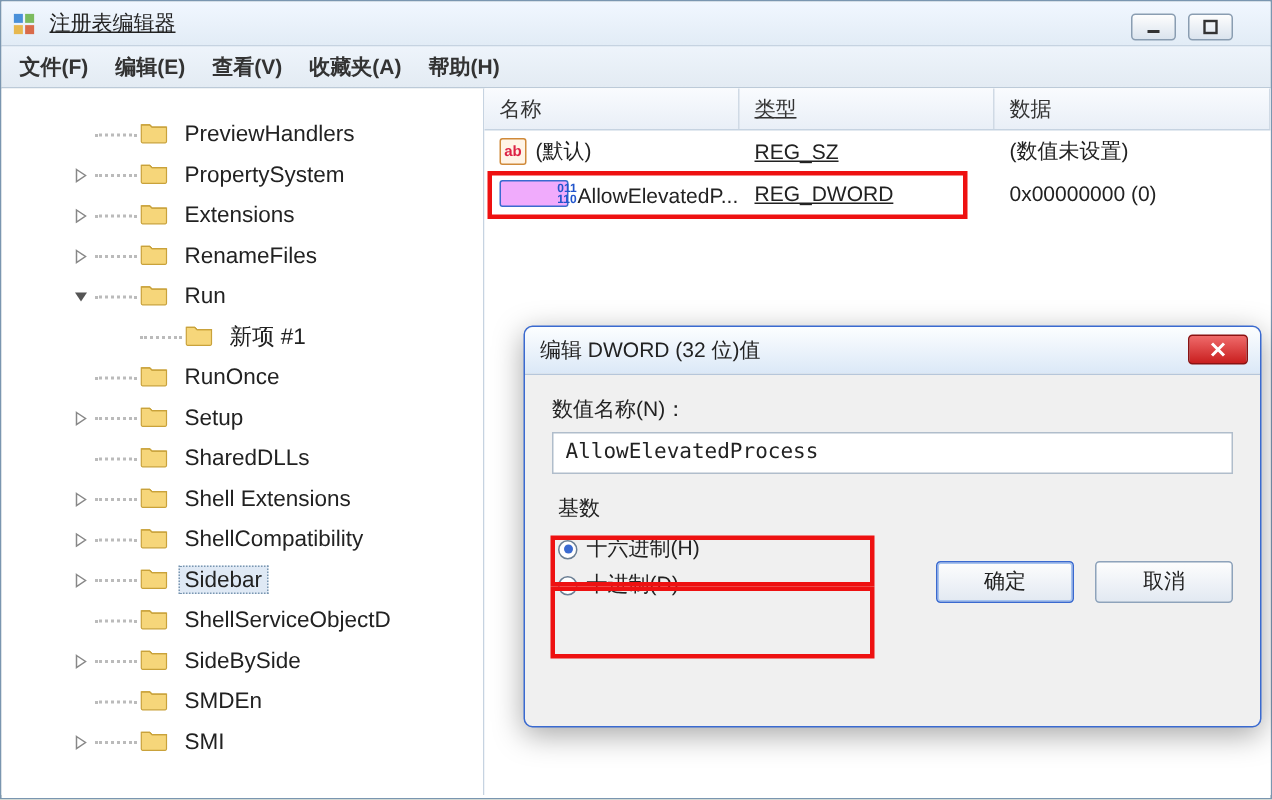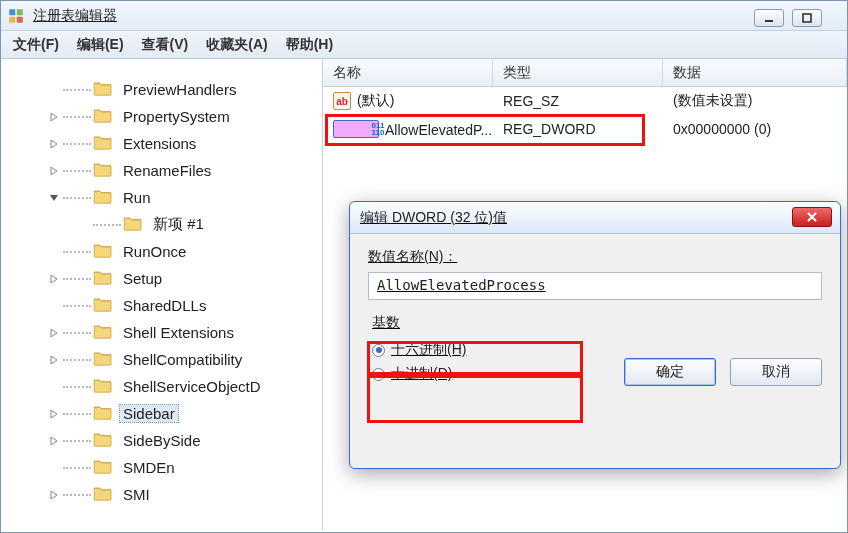--- a/index.html
+++ b/index.html
@@ -29,40 +29,40 @@
   .tree-dots { width:28px; height:2px; border-top:2px dotted #bbb; margin-right:2px; }
   .folder-icon { width:20px; height:16px; margin-right:6px; }
   .tree-indent { display:inline-block; }
   .tree-row.selected .tree-label { background:#dfe9f5; border:1px dotted #7a96b0; padding:0 3px; }
   .tree-row .tree-label { padding:0 4px; }
 
   
   .list-header { display:flex; height:28px; border-bottom:1px solid #c6d3e1; background:linear-gradient(#f9fbfe,#e9eff7); font-size:14px; color:#333; }
   .list-header div { padding:5px 10px; border-right:1px solid #d0dae5; }
   .col-name { width:170px; }
-  .col-type { width:170px; }
+  .col-type { width:170px;text-decoration:underline; }
   .col-data { flex:1; }
 
   .list-body { font-size:14px; color:#222; }
   .list-row { display:flex; height:28px; align-items:center; }
   .list-row .cell { padding:0 10px; display:flex; align-items:flex-end; gap:6px; }
   .list-row .col-name { width:170px; }
   .list-row .col-type { width:170px; }
   .list-row .col-data { flex:1; }
 
   .ic-ab { width:18px; height:18px; border:1px solid #d08a3a; border-radius:2px; display:flex; align-items:center; justify-content:center; font-size:10px; font-weight:bold; color:#d24; background:#fff4e6; }
   .ic-hex { width:18px; height:18px; border:1px solid #3a6ad0; border-radius:2px; display:flex; align-items:center; justify-content:center; font-size:8px; font-weight:bold; color:#2255cc; background:#f0abfc; line-height:7px; text-align:center;padding-left:44px; }
 
   .red-box { position:absolute; border:3px solid #e11; pointer-events:none; }
   #rb-row { left:2px; top:55px; width:320px; height:32px; }
   #rb-label { left:17px; top:107px; width:216px; height:34px; }
   #rb-input { left:17px; top:141px; width:216px; height:48px; }
 
   
-  .dialog { position:absolute; left:348px; top:200px; width:492px; height:268px; background:#f0f0f0; border:1px solid #3a6ad0; border-radius:6px; box-shadow:0 5px 20px rgba(0,0,0,.35);text-decoration:underline; }
+  .dialog { position:absolute; left:348px; top:216px; width:492px; height:268px; background:#f0f0f0; border:1px solid #3a6ad0; border-radius:6px; box-shadow:0 5px 20px rgba(0,0,0,.35); }
   .dlg-title { height:32px; background:linear-gradient(#fcfeff,#dbe8f7); border-bottom:1px solid #b6c6da; border-radius:6px 6px 0 0; display:flex; align-items:center; padding:0 10px; font-size:14px; color:#222; position:relative; }
   .dlg-close { position:absolute; right:8px; top:5px; width:40px; height:20px; background:linear-gradient(#ef6a6a,#c91f1f); border:1px solid #8a1212; border-radius:3px; display:flex; align-items:center; justify-content:center; cursor:pointer; }
   .dlg-close svg { width:12px; height:12px; }
   .dlg-body { padding:10px 18px 12px 18px; font-size:14px; color:#222; position:relative; }
   .field-label { margin:4px 0 6px 0; }
   .ro-field { width:454px; height:28px; border:1px solid #b0bdcb; background:#fff; padding:4px 8px; font-family:Consolas,monospace; font-size:14px; color:#222; }
   .val-row { display:flex; gap:40px; margin-top:14px; }
   .val-col { }
   .val-input { width:196px; height:28px; border:1px solid #8ea3bb; background:#fff; padding:2px 6px; font-family:Consolas,monospace; font-size:16px; color:#111; }
   .val-input .sel { background:#2f62c9; color:#fff; padding:0 2px; }
@@ -246,43 +246,43 @@
                 <path d="M2 1 L8 5 L2 9 Z" fill="#fff" stroke="#888"></path>
               </svg>
             </span>
             <span class="tree-dots"></span>
             <span><svg class="folder-icon" viewBox="0 0 24 20">
                 <path d="M1 4 h7 l2 2 h12 v12 a1 1 0 0 1 -1 1 H2 a1 1 0 0 1 -1 -1 Z" fill="#f6d67a" stroke="#c9a23b"></path>
                 <path d="M1 4 h7 l2 2 h12" fill="none" stroke="#c9a23b"></path>
               </svg></span>
             <span class="tree-label">ShellCompatibility</span>
           </div>
+          <div class="tree-row selected">
+            <span class="tree-indent" style="width:46px"></span>
+            <span class="tree-toggle">
+              <svg width="10" height="10" viewBox="0 0 10 10">
+                <path d="M2 1 L8 5 L2 9 Z" fill="#fff" stroke="#888"></path>
+              </svg>
+            </span>
+            <span class="tree-dots"></span>
+            <span><svg class="folder-icon" viewBox="0 0 24 20">
+                <path d="M1 4 h7 l2 2 h12 v12 a1 1 0 0 1 -1 1 H2 a1 1 0 0 1 -1 -1 Z" fill="#f6d67a" stroke="#c9a23b"></path>
+                <path d="M1 4 h7 l2 2 h12" fill="none" stroke="#c9a23b"></path>
+              </svg></span>
+            <span class="tree-label">Sidebar</span>
+          </div>
           <div class="tree-row">
             <span class="tree-indent" style="width:46px"></span>
             <span class="tree-toggle"></span>
             <span class="tree-dots"></span>
             <span><svg class="folder-icon" viewBox="0 0 24 20">
                 <path d="M1 4 h7 l2 2 h12 v12 a1 1 0 0 1 -1 1 H2 a1 1 0 0 1 -1 -1 Z" fill="#f6d67a" stroke="#c9a23b"></path>
                 <path d="M1 4 h7 l2 2 h12" fill="none" stroke="#c9a23b"></path>
               </svg></span>
             <span class="tree-label">ShellServiceObjectD</span>
-          </div>
-          <div class="tree-row selected">
-            <span class="tree-indent" style="width:46px"></span>
-            <span class="tree-toggle">
-              <svg width="10" height="10" viewBox="0 0 10 10">
-                <path d="M2 1 L8 5 L2 9 Z" fill="#fff" stroke="#888"></path>
-              </svg>
-            </span>
-            <span class="tree-dots"></span>
-            <span><svg class="folder-icon" viewBox="0 0 24 20">
-                <path d="M1 4 h7 l2 2 h12 v12 a1 1 0 0 1 -1 1 H2 a1 1 0 0 1 -1 -1 Z" fill="#f6d67a" stroke="#c9a23b"></path>
-                <path d="M1 4 h7 l2 2 h12" fill="none" stroke="#c9a23b"></path>
-              </svg></span>
-            <span class="tree-label">Sidebar</span>
           </div>
           <div class="tree-row">
             <span class="tree-indent" style="width:46px"></span>
             <span class="tree-toggle">
               <svg width="10" height="10" viewBox="0 0 10 10">
                 <path d="M2 1 L8 5 L2 9 Z" fill="#fff" stroke="#888"></path>
               </svg>
             </span>
             <span class="tree-dots"></span>
             <span><svg class="folder-icon" viewBox="0 0 24 20">

